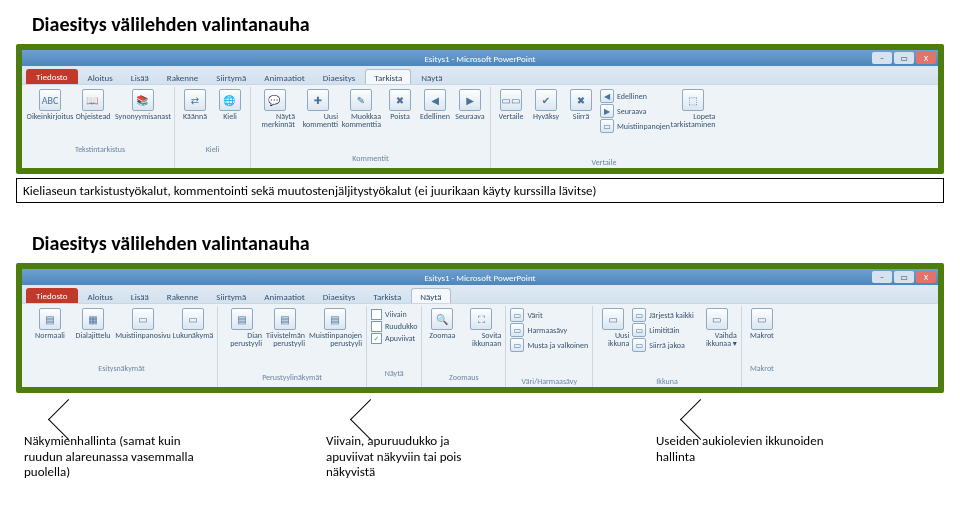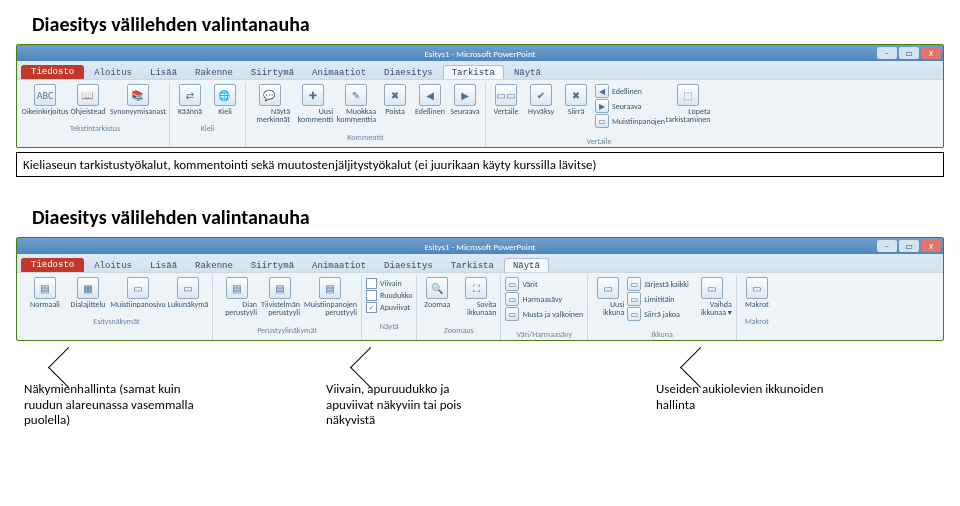--- a/index.html
+++ b/index.html
@@ -13,21 +13,21 @@
     box-sizing: border-box;
   }
   .page-title {
     font-size: 20px;
     font-weight: bold;
     margin: 0 0 8px 16px;
   }
 
   
   .app-window {
-    border: 1px solid #4d7c0f;
+    border: 6px solid #4d7c0f;
     border-radius: 2px;
     overflow: hidden;
     background: #0c4a6e;
     font-size: 9px;
     color: #3b5068;
   }
   .title-bar {
     display: flex;
     align-items: center;
     background: linear-gradient(#6ea0cf, #4d86bb);
@@ -63,21 +63,20 @@
     height: 18px;
     padding-left: 4px;
     gap: 2px;
   }
   .tab {
     padding: 2px 8px 1px 8px;
     font-size: 9px;
     color: #345070;
     border-top-left-radius: 3px;
     border-top-right-radius: 3px;
-    font-family: Liberation Mono, monospace;
   }
   .tab.file {
     background: #c0392b;
     color: #fff;
     padding: 2px 10px;
   }
   .tab.active {
     background: #f4f7fb;
     border: 1px solid #aebfd1;
     border-bottom: none;
@@ -89,20 +88,21 @@
     background: #eef3f8;
     border-top: 1px solid #cbd7e3;
     padding: 2px 4px 0 4px;
   }
   .group {
     border-right: 1px solid #cbd7e3;
     padding: 2px 4px 0 4px;
     display: flex;
     flex-direction: column;
     align-items: center;
+    gap: 16px;
   }
   .group:last-child { border-right: none; }
   .group .items {
     display: flex;
     gap: 3px;
   }
   .group .items-col {
     display: flex;
     flex-direction: column;
     gap: 1px;

